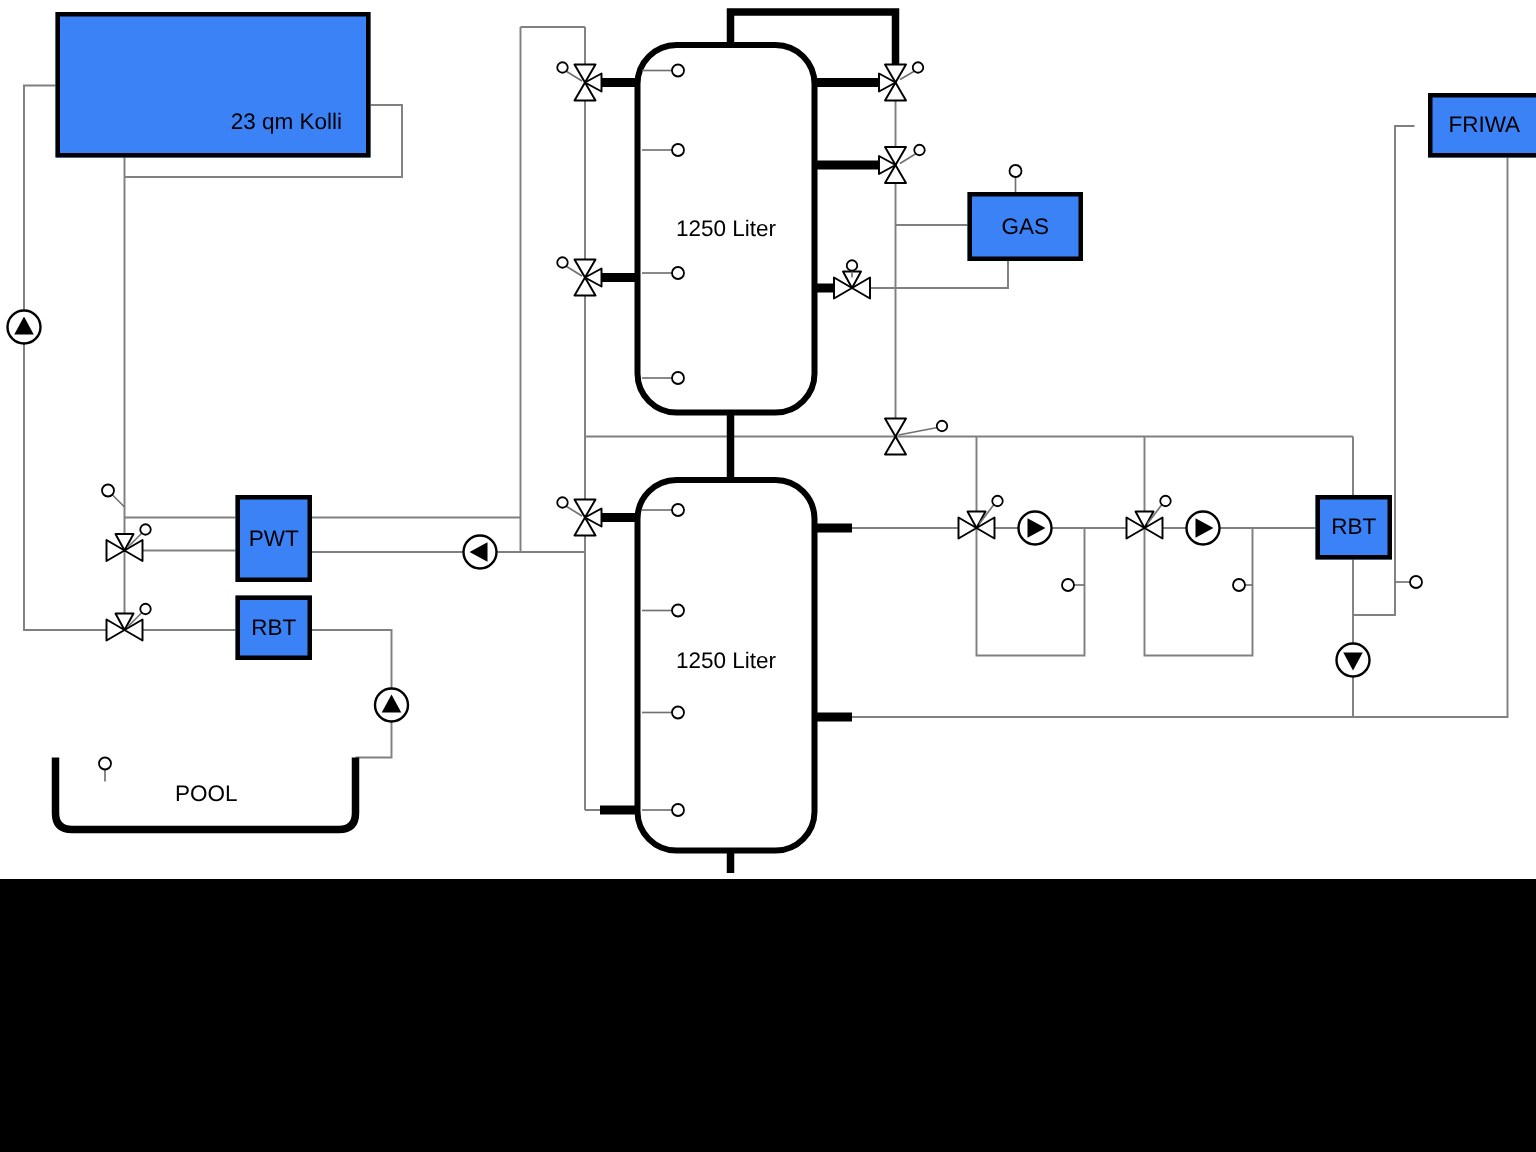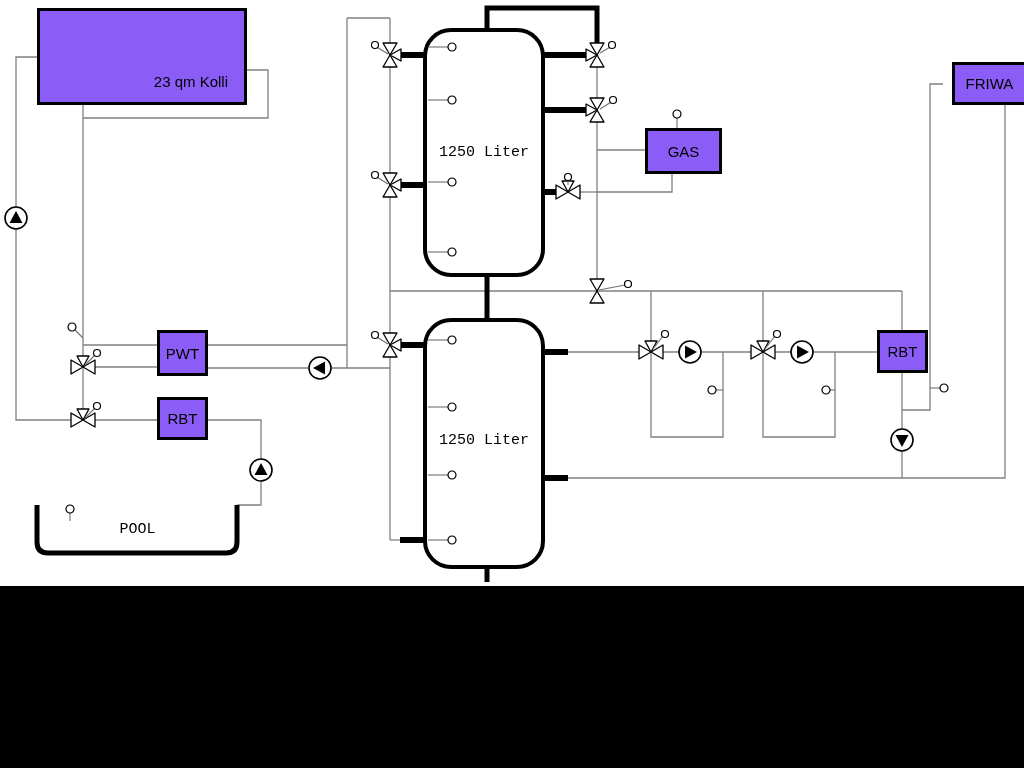--- a/index.html
+++ b/index.html
@@ -1,22 +1,22 @@
 <!DOCTYPE html>
 <html><head>
 <meta charset="utf-8">
 <style>
   html,body{margin:0;padding:0;background:#fff;}
   .canvas{position:relative;width:1024px;height:768px;background:#ffffff;overflow:hidden;
           font-family:"Liberation Sans",sans-serif;color:#000;}
   svg.schematic{position:absolute;left:0;top:0;z-index:1;}
-  .box{position:absolute;background:#8b5cf6;border:3px solid #000;box-sizing:border-box;
+  .box{position:absolute;background:#3b82f6;border:3px solid #000;box-sizing:border-box;
        display:flex;align-items:center;justify-content:center;font-size:15px;z-index:2;}
   .box.collector{align-items:flex-end;justify-content:flex-end;padding:0 16px 12px 0;}
-  .lbl{position:absolute;z-index:2;font-size:15px;text-align:center;font-family:Liberation Mono, monospace;}
+  .lbl{position:absolute;z-index:2;font-size:15px;text-align:center;}
   .bottombar{position:absolute;left:0;top:586px;width:1024px;height:182px;background:#000;z-index:3;}
   
   .pipe{fill:none;stroke:#808080;stroke-width:1.3;}
   .pipeT{fill:none;stroke:#000;stroke-width:5;}
   .stub{fill:none;stroke:#000;stroke-width:6;}
   .tank{fill:#fff;stroke:#000;stroke-width:4;}
   .vw{fill:#fff;stroke:#000;stroke-width:1.3;stroke-linejoin:round;}
   .pw{fill:#fff;stroke:#000;stroke-width:1.6;}
   .sw{fill:#fff;stroke:#000;stroke-width:1.2;}
   .st{fill:none;stroke:#707070;stroke-width:1.1;}
@@ -268,21 +268,21 @@
     <g transform="translate(568,177)">
       <path class="st" d="M0 3.5 V8"></path>
         <circle class="sw" r="3.5"></circle>
     </g>
   </svg>
 
   <div class="box collector" style="left:37px;top:8px;width:210px;height:97px;">
     <span>23 qm Kolli</span>
   </div>
 
-  <div class="box" style="left:157px;top:330px;width:51px;height:46px;">
+  <div class="box" style="left:157px;top:330px;width:51px;height:58px;">
     <span>PWT</span>
   </div>
 
   <div class="box" style="left:157px;top:397px;width:51px;height:43px;">
     <span>RBT</span>
   </div>
 
   <div class="box" style="left:645px;top:128px;width:77px;height:46px;">
     <span>GAS</span>
   </div>

